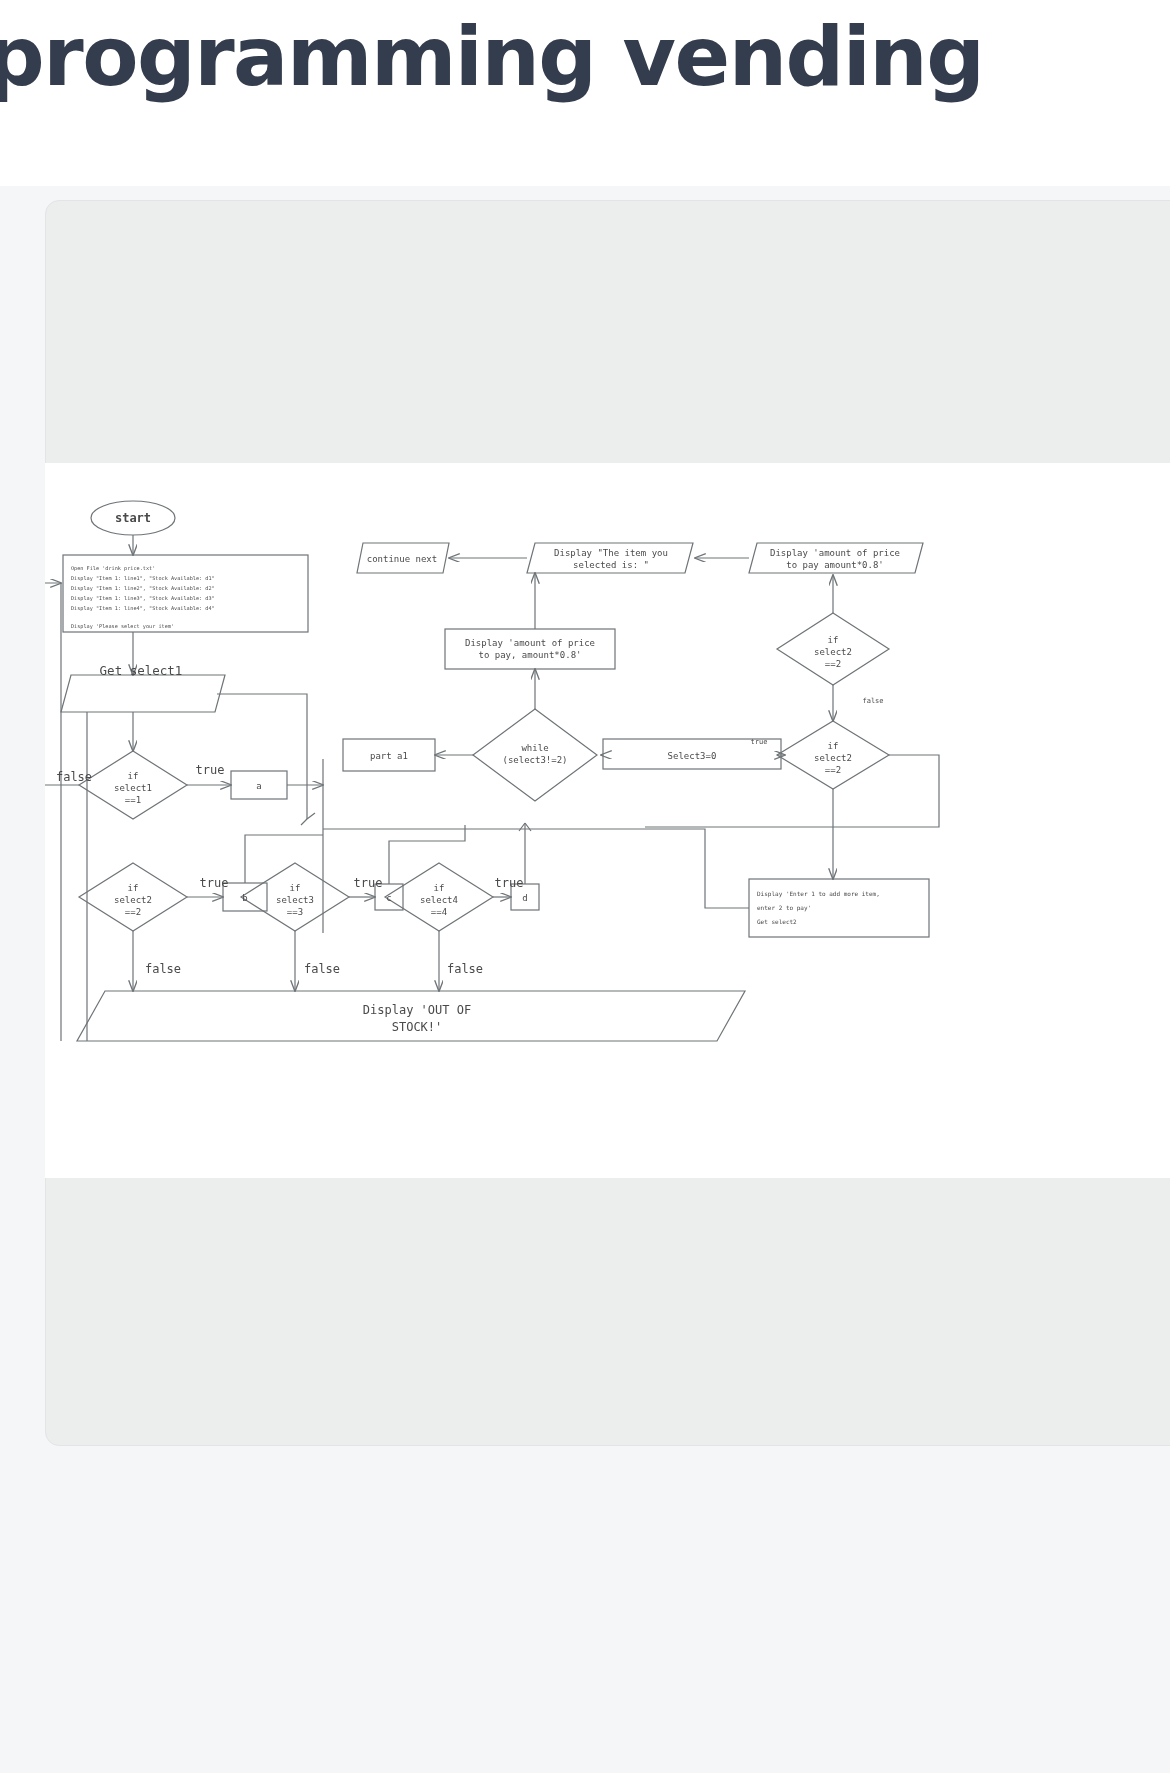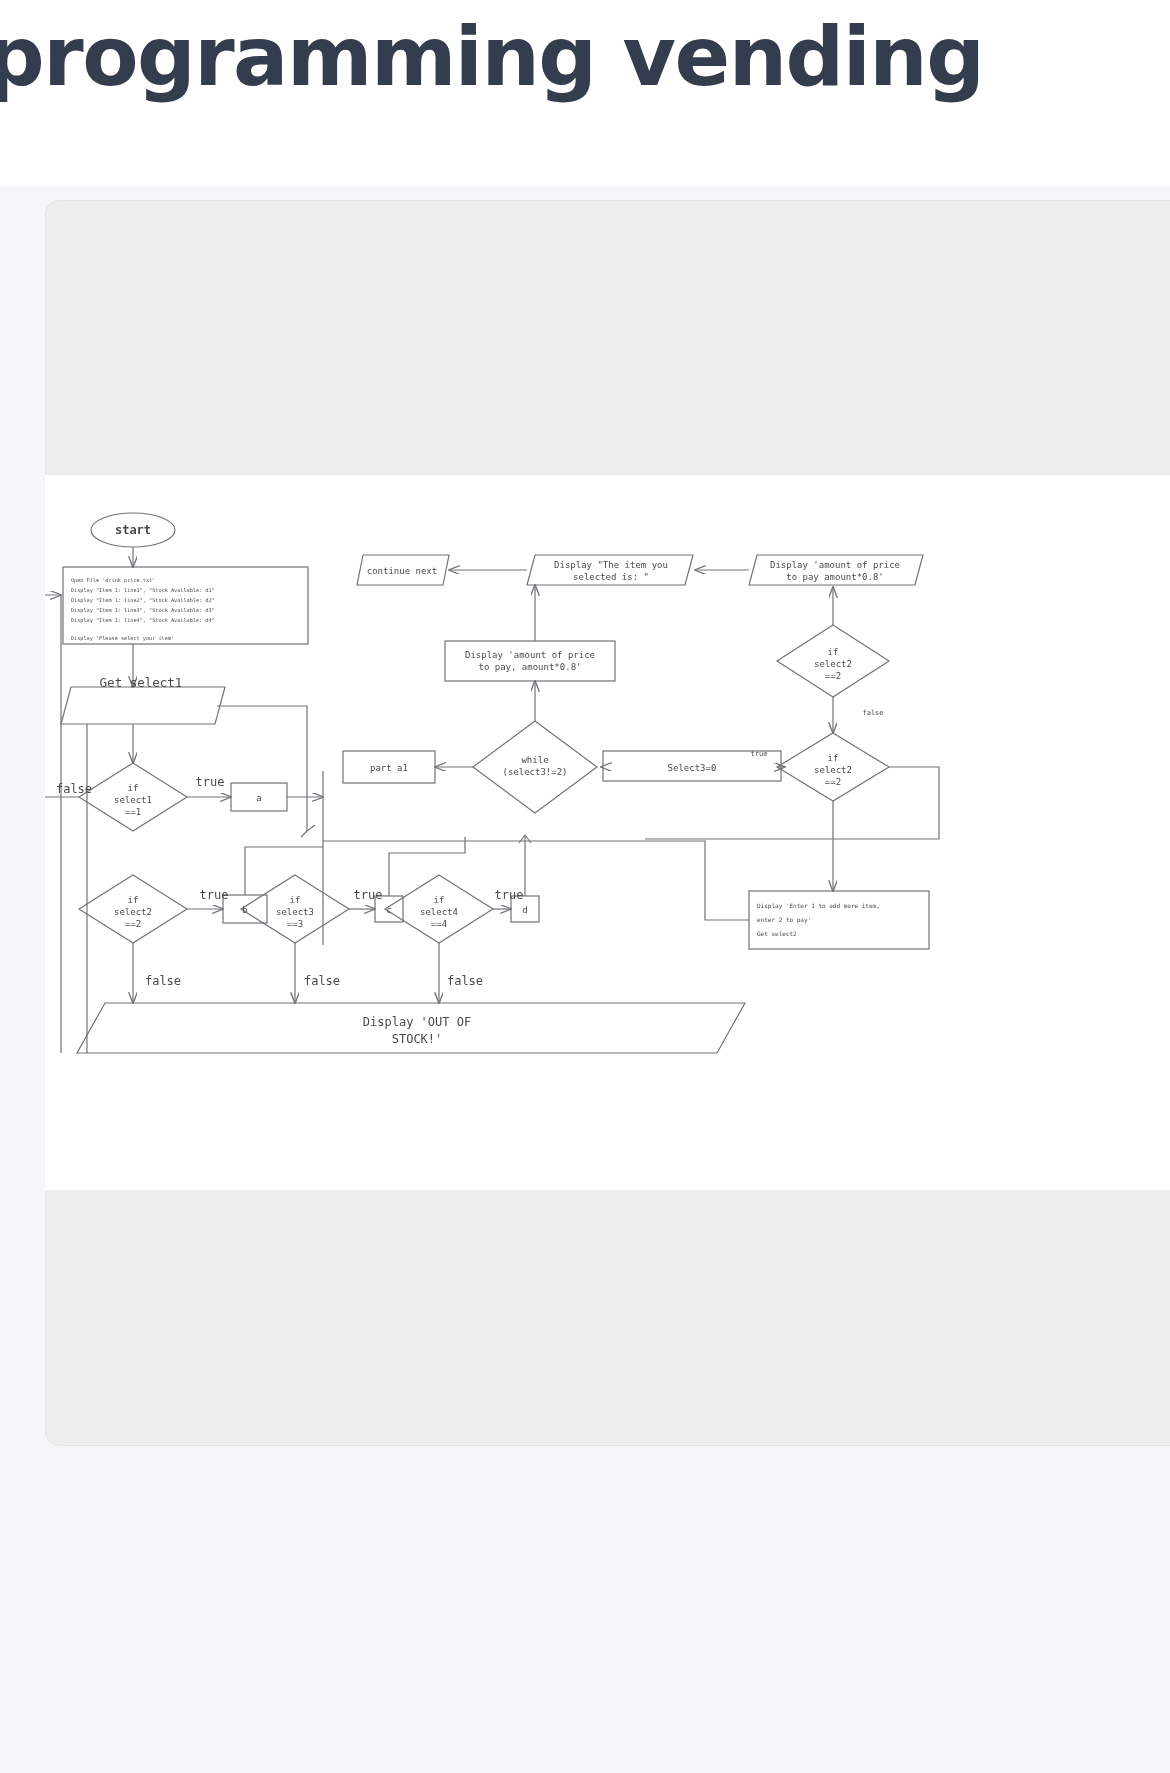--- a/index.html
+++ b/index.html
@@ -24,21 +24,21 @@
     background:#f4f6f8;
   }
   #card{
     position:absolute;left:45px;top:200px;width:1160px;height:1246px;
     background:#eceded;
     border:1px solid #e2e4e6;
     border-radius:14px;
     box-sizing:border-box;
   }
   #figure-panel{
-    position:absolute;left:45px;top:475px;width:1125px;height:715px;
+    position:absolute;left:45px;top:463px;width:1125px;height:715px;
     background:#ffffff;
   }
   #flow-svg{position:absolute;left:0;top:0;}
   .nodetext{
     font-family:"DejaVu Sans Mono",monospace;
     fill:#4a4a4a;
   }
 </style>
 </head>
 <body>

